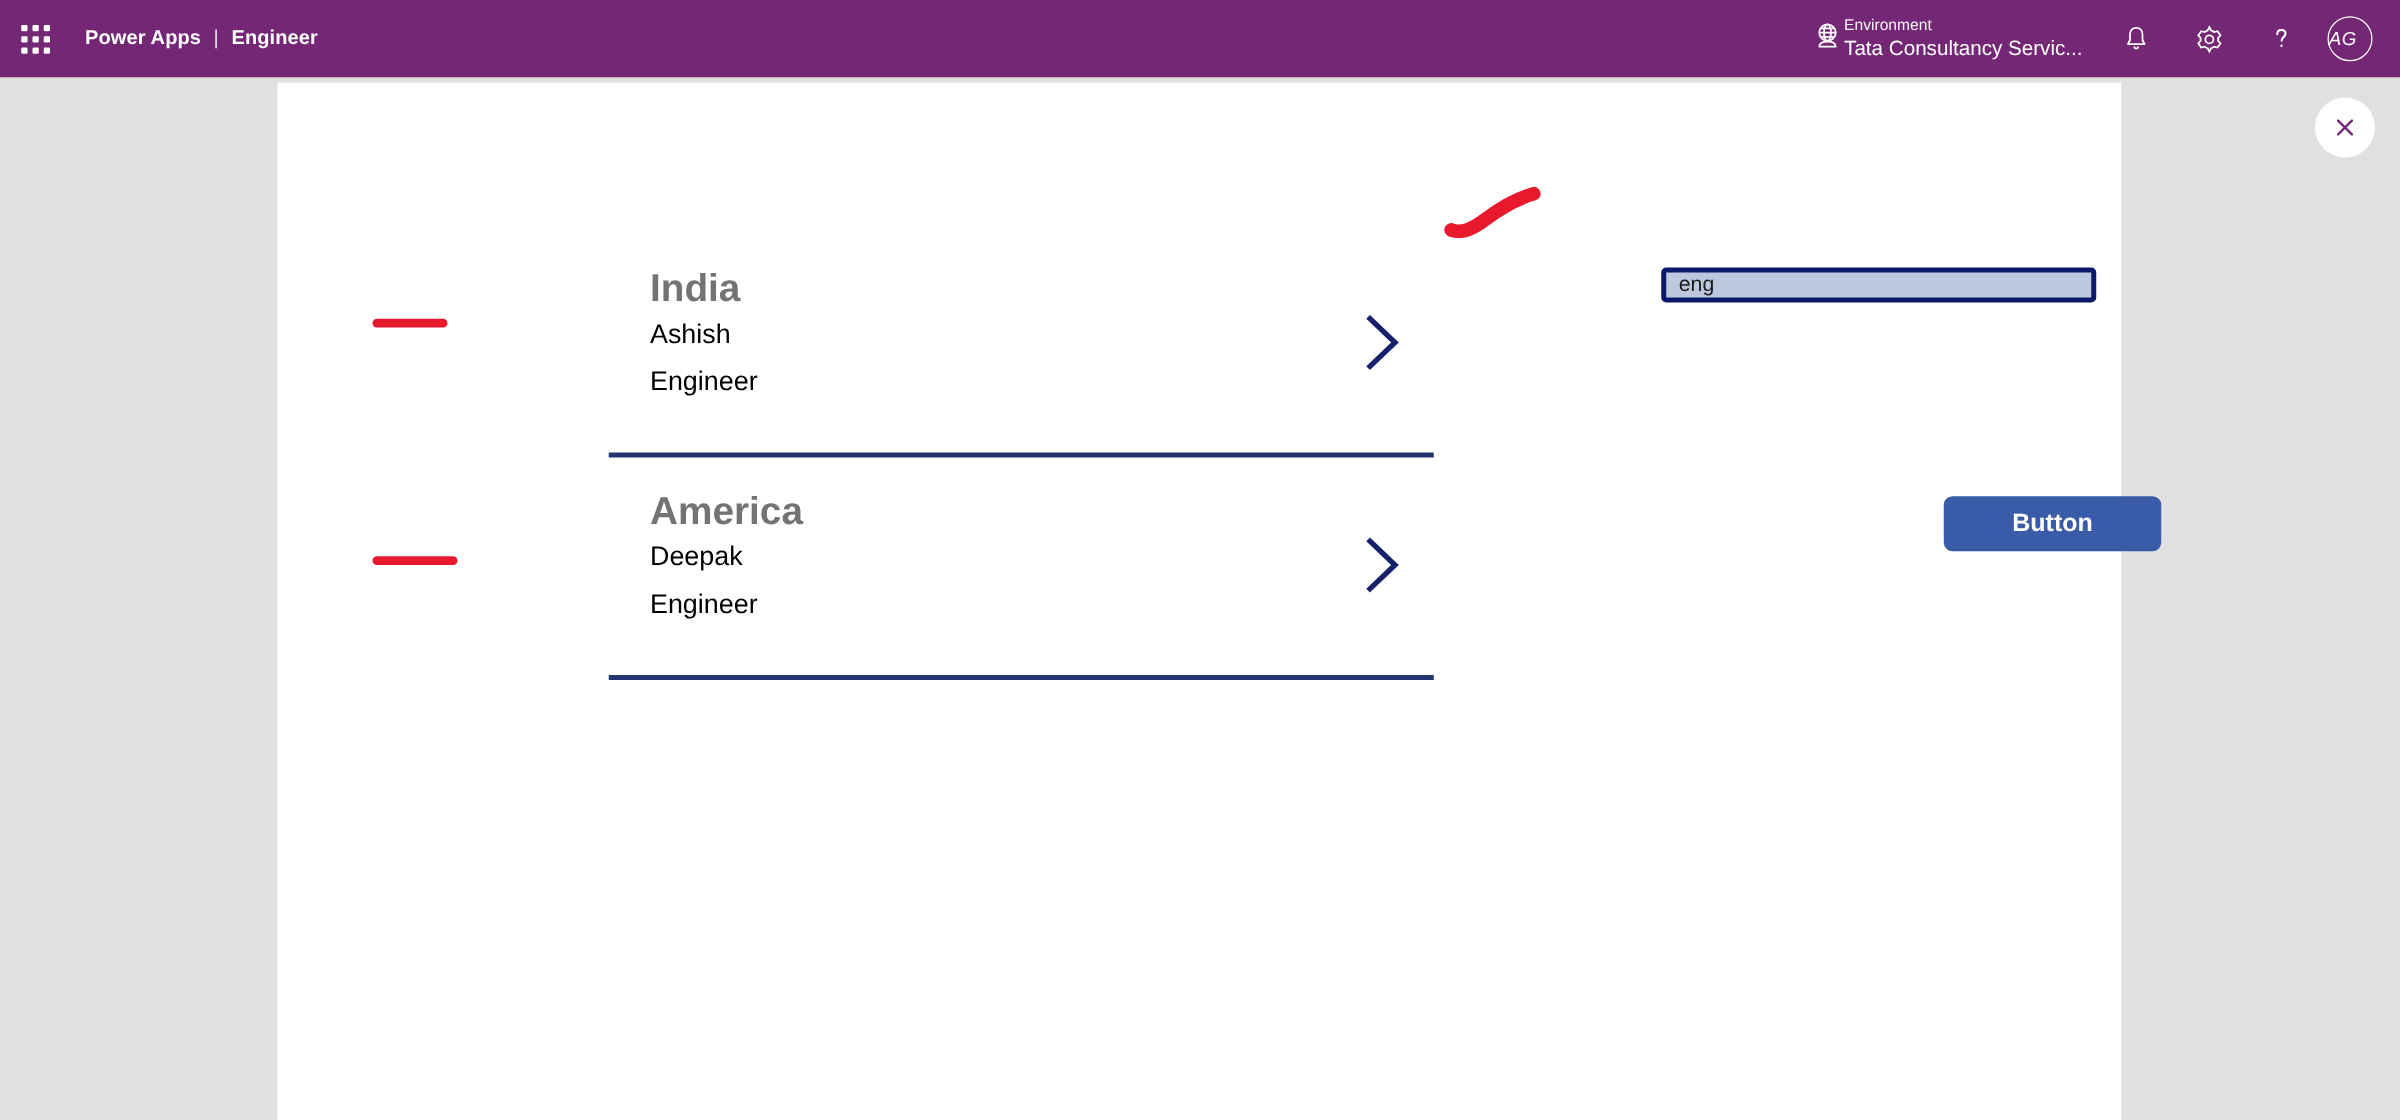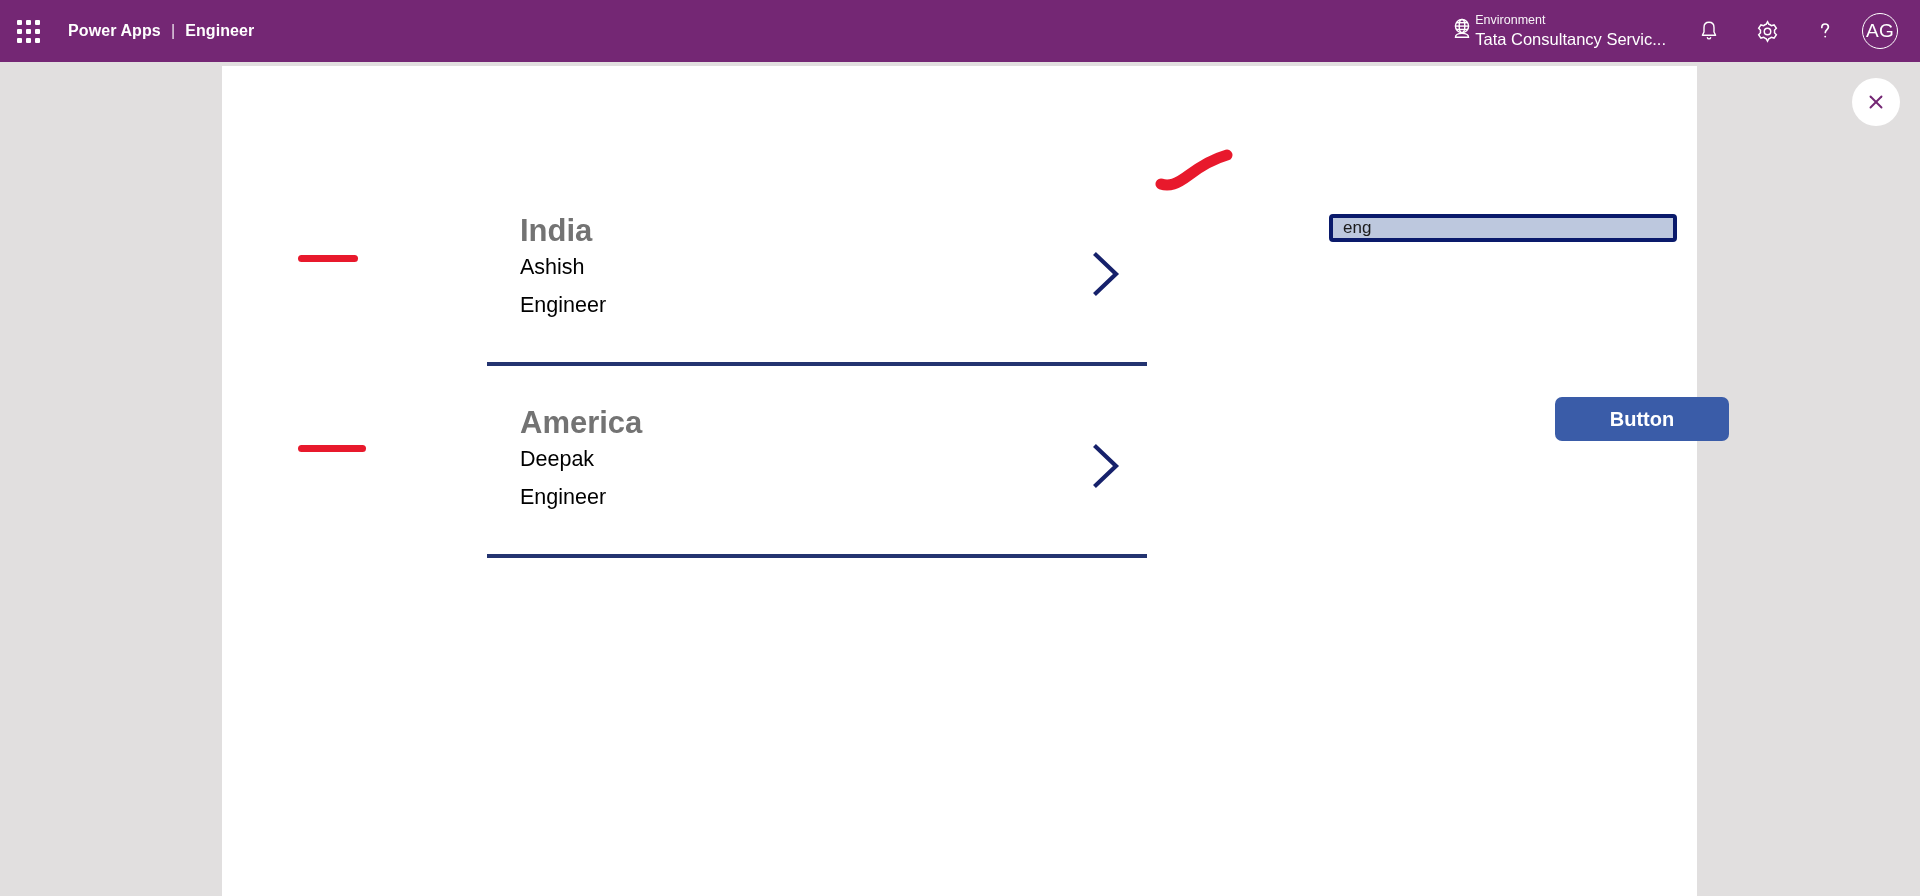--- a/index.html
+++ b/index.html
@@ -82,26 +82,26 @@
     justify-content: center;
     cursor: pointer;
   }
   .hicon svg { display: block; }
   .avatar {
     width: 36px; height: 36px;
     border-radius: 50%;
     border: 1.5px solid #ffffff;
     display: flex;
     align-items: center;
-    justify-content: center;
-    font-size: 19px;
+    font-size: 15px;
     letter-spacing: 0.3px;
     margin-left: 8px;
     margin-right: 8px;
     cursor: pointer;
+    font-style: italic;
   }
 
   
   .player-bg {
     position: absolute;
     top: 62px; left: 0;
     width: 1920px;
     height: 834px;
     background: #e1dfdf;
   }
@@ -132,21 +132,21 @@
   
   .gallery { position: absolute; left: 0; top: 0; }
   .gallery-item {
     position: absolute;
     left: 265px;
     width: 660px;
     height: 180px;
     cursor: pointer;
   }
   .gallery-item.item-0 { top: 120px; }
-  .gallery-item.item-1 { top: 312px; }
+  .gallery-item.item-1 { top: 298px; }
 
   .g-title {
     position: absolute;
     left: 33px;
     top: 27px;
     font-size: 31px;
     font-weight: bold;
     color: #737373;
     white-space: nowrap;
   }

